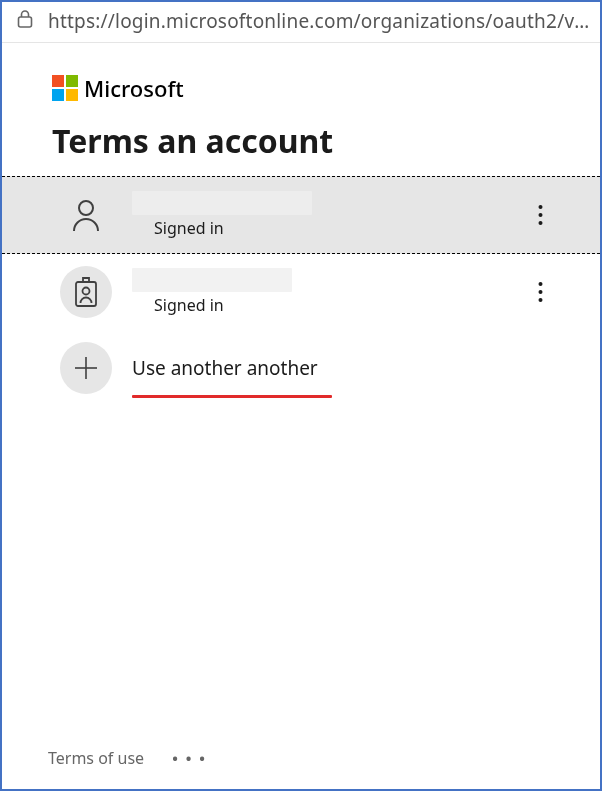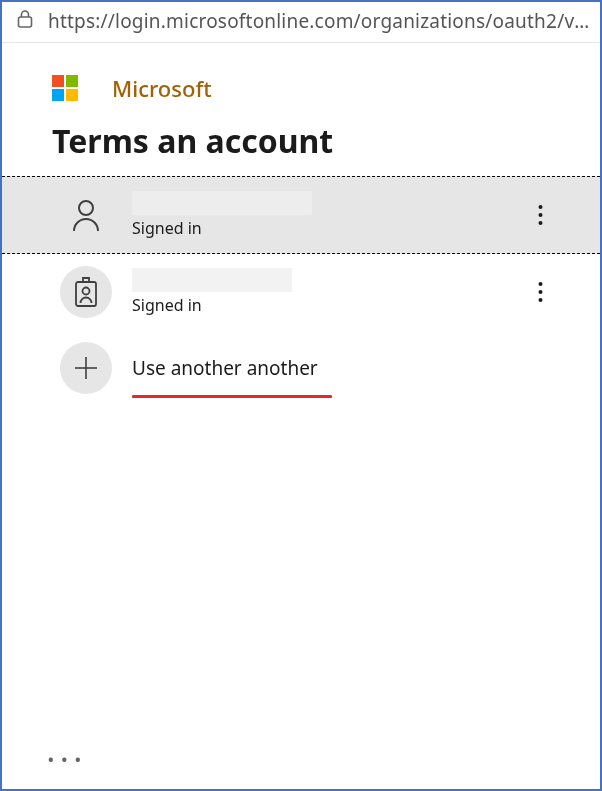--- a/index.html
+++ b/index.html
@@ -34,21 +34,21 @@
       padding: 30px 40px 0 40px;
       display: flex;
       flex-direction: column;
     }
     .brand { display: flex; align-items: center; gap: 6px; padding-left: 10px; margin-bottom: 16px; }
     .ms-logo { display: grid; grid-template-columns: 12px 12px; grid-template-rows: 12px 12px; gap: 2px; }
     .ms-logo span:nth-child(1){background:#f25022}
     .ms-logo span:nth-child(2){background:#7fba00}
     .ms-logo span:nth-child(3){background:#00a4ef}
     .ms-logo span:nth-child(4){background:#ffb900}
-    .brand-text { color:#a16207; font-size:22px; font-weight:500;margin-left:28px; }
+    .brand-text { color:#000000; font-size:22px; font-weight:500; }
     .heading { font-size: 32px; font-weight: 700; color:#1b1b1b; padding-left:10px; margin-bottom:14px; }
 
     .accounts { margin: 0 -40px; }
     .account-row {
       position: relative;
       display: flex;
       align-items: center;
       padding: 12px 58px 12px 58px;
       gap: 20px;
       cursor: pointer;
@@ -60,21 +60,21 @@
       display:flex;align-items:center;justify-content:center;
       color:#404040;
       flex: 0 0 auto;
     }
     .account-row .info { flex:1; display:flex; flex-direction:column; gap:2px; }
     .redacted {
       height: 24px; width: 180px;
       background: #f2f2f2;
       border-radius:1px;
     }
-    .status { font-size:16px; color:#1b1b1b; }
+    .status { font-size:16px; color:#1b1b1b;margin-left:22px; }
     .kebab {
       position:absolute; right:46px; top:50%; transform:translateY(-50%);
       width:28px;height:28px;display:flex;align-items:center;justify-content:center;
       cursor:pointer;
     }
     .kebab svg { color:#1b1b1b; }
     .account-row.selected {
       background:#e6e6e6;
       border: 1.5px dashed #000;
       border-left:none;border-right:none;
@@ -181,16 +181,17 @@
           <line x1="2" y1="13" x2="24" y2="13"></line>
         </svg>
       </span>
       <span class="label">Use another another</span>
       <span class="underline"></span>
     </div>
 
   </div>
 
   <div class="footer">
+    <a>Terms of use</a>
     <span class="ellipsis">•&nbsp;•&nbsp;•</span>
   </div>
 
 </div>
 
 </body></html>

